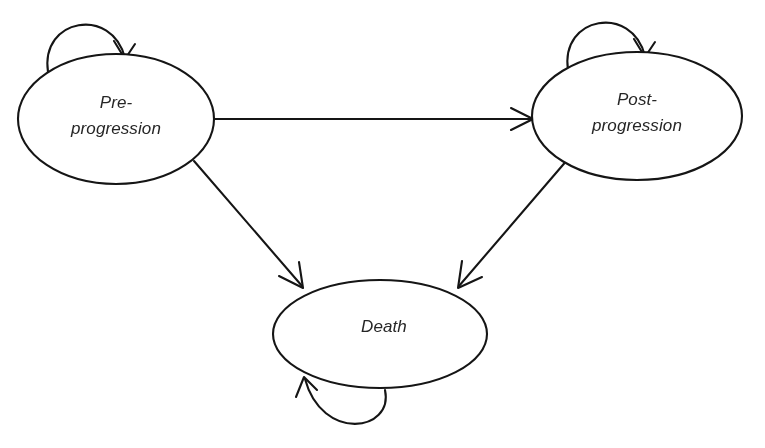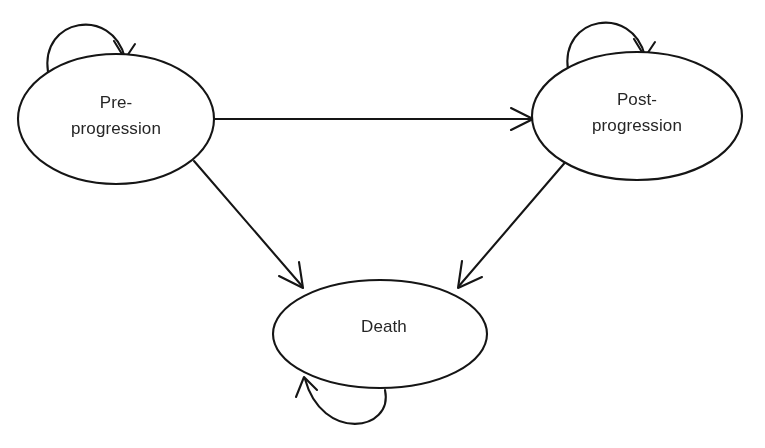--- a/index.html
+++ b/index.html
@@ -12,20 +12,21 @@
     width: 765px;
     height: 448px;
     font-family: "Liberation Sans", sans-serif;
     overflow: hidden;
   }
   #diagram-canvas {
     position: relative;
     width: 752px;
     height: 448px;
     background: #ffffff;
+    font-style: italic;
   }
   #diagram-svg {
     position: absolute;
     top: 0;
     left: 0;
     width: 765px;
     height: 448px;
     display: block;
   }
   .node-ellipse {

